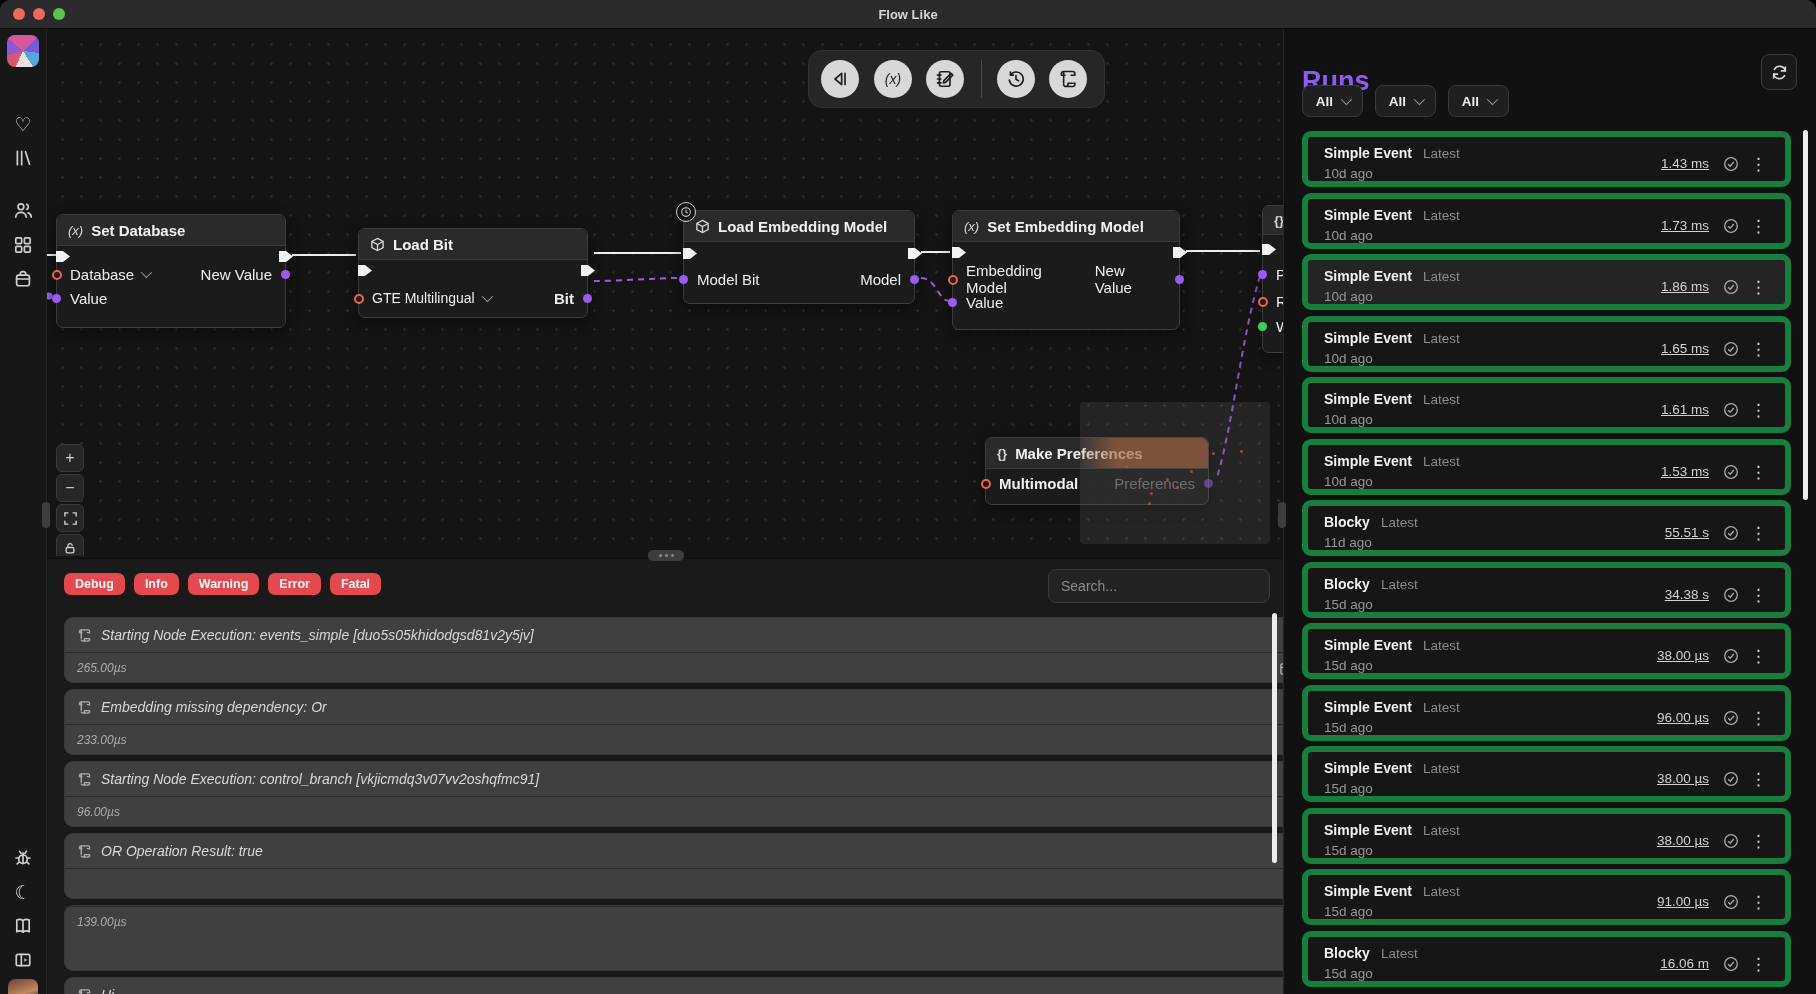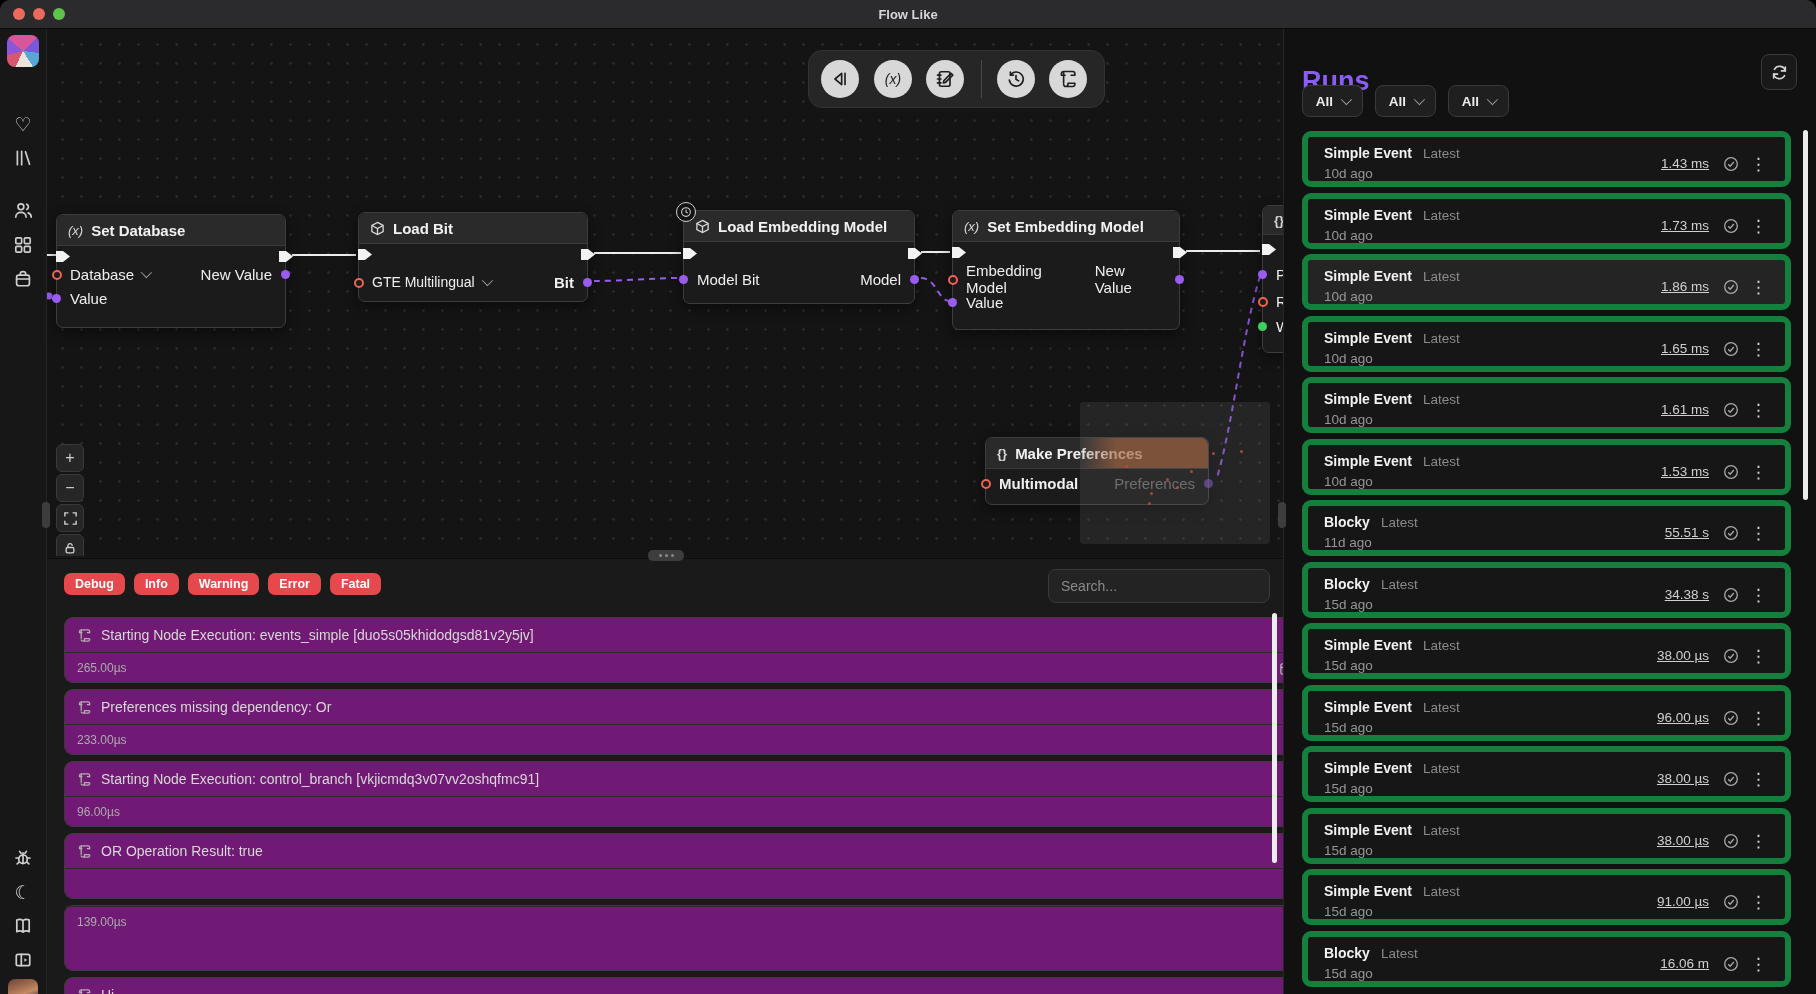--- a/index.html
+++ b/index.html
@@ -69,21 +69,21 @@
           display:flex;align-items:center;justify-content:center;gap:3px;}
   .grip-h i{width:3px;height:3px;border-radius:50%;background:#8a8a8a;}
   
   .logpanel{position:absolute;left:46px;top:558px;width:1237px;height:436px;background:#1a1a1a;overflow:hidden;
             border-top:1px solid #0d0d0d;}
   .chips{position:absolute;left:18px;top:14px;display:flex;gap:9px;}
   .chip{background:#e5484d;color:#fff;font-size:12.5px;font-weight:bold;padding:4px 11px;border-radius:7px;}
   .search{position:absolute;left:1002px;top:10px;width:222px;height:34px;background:#232323;border:1px solid #3a3a3a;
           border-radius:8px;color:#cfcfcf;font-size:14px;padding:0 12px;box-sizing:border-box;font-family:"Liberation Sans",sans-serif;}
   .search::placeholder{color:#8a8a8a;}
-  .lentry{position:absolute;left:18px;width:1394px;height:66px;background:#701a75;border:1px solid #3a3a3a;border-radius:9px;box-sizing:border-box;}
+  .lentry{position:absolute;left:18px;width:1394px;height:66px;background:#404040;border:1px solid #3a3a3a;border-radius:9px;box-sizing:border-box;font-style:italic;}
   .lmsg{height:34px;display:flex;align-items:center;gap:9px;padding:0 12px;font-size:14px;color:#d8d8d8;}
   .lmsg svg{stroke:#b0b0b0;fill:none;stroke-width:1.4;}
   .lfoot{height:30px;border-top:1px solid #2b2b2b;display:flex;align-items:center;padding:0 10px 0 12px;}
   .ldur{font-size:12px;color:#ababab;}
   .lright{margin-left:auto;display:flex;align-items:center;gap:7px;}
   .lnode{font-size:13.5px;color:#d0d0d0;}
   .lright svg{stroke:#b9b9b9;fill:none;stroke-width:1.3;}
   .sqbtn{width:24px;height:24px;border:1px solid #3f3f3f;border-radius:6px;display:flex;align-items:center;justify-content:center;background:#232323;}
   .binary{font-size:13px;color:#b9b9b9;letter-spacing:-1px;}
   .scrollbar{position:absolute;background:#ececec;border-radius:3px;z-index:20;}
@@ -322,21 +322,21 @@
           </span>
         <span>New Value</span>
       </div>
       <div class="prow" style="top:71px;">
         <span class="plabel">
             <span>Value</span>
           </span>
       </div>
     </div>
 
-    <div class="node" style="left:312px;top:184px;width:228px;height:88px;">
+    <div class="node" style="left:312px;top:200px;width:228px;height:88px;">
       <div class="nhead">
           <svg width="15" height="15">
             <use href="#i-cube"></use>
           </svg>
         <span>Load Bit</span>
         </div>
       <svg class="exec in" style="top:35px;" width="16" height="13" viewBox="0 0 16 13">
           <path d="M1 1h7l7 5.5-7 5.5H1z" fill="#f2f2f2"></path>
         </svg>
       <svg class="exec out" style="top:35px;" width="16" height="13" viewBox="0 0 16 13">
@@ -521,21 +521,21 @@
             </span>
           </span>
         </div>
     </div>
 
     <div class="lentry" style="top:130px;">
       <div class="lmsg">
           <svg width="15" height="15">
             <use href="#i-scroll"></use>
           </svg>
-        <span>Preferences missing dependency: Or</span>
+        <span>Embedding missing dependency: Or</span>
         </div>
       <div class="lfoot">
           <span class="ldur">233.00µs</span>
         <span class="lright">
             <svg width="15" height="15">
               <use href="#i-branch"></use>
             </svg>
           <span class="lnode">Branch</span>
           <span class="sqbtn">
               <svg width="14" height="14">

